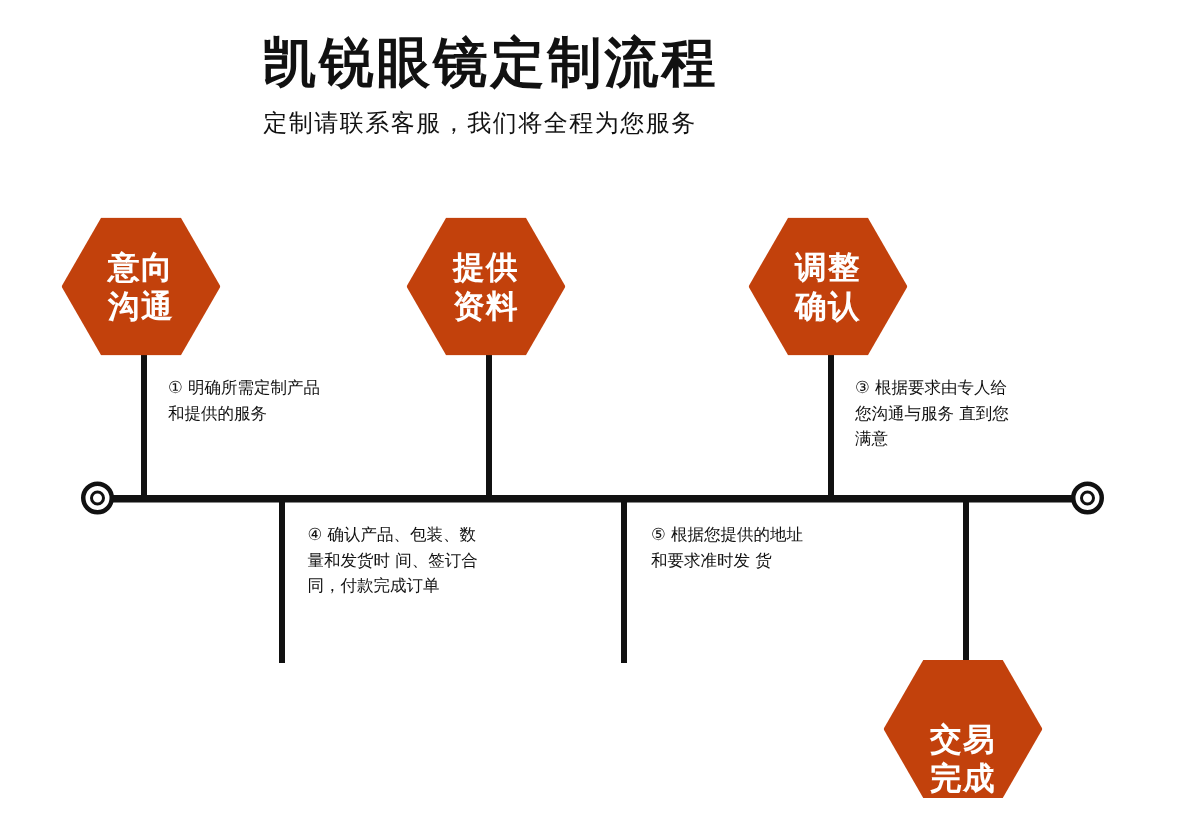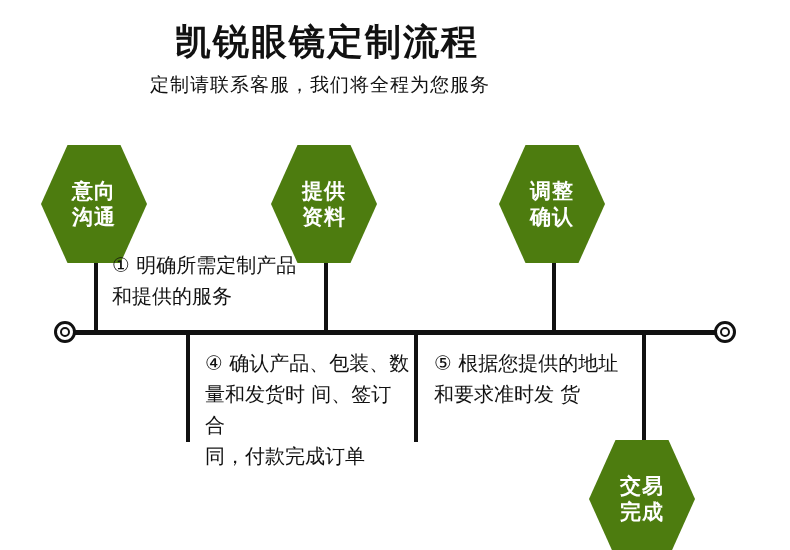--- a/index.html
+++ b/index.html
@@ -30,21 +30,21 @@
     font-weight: bold;
     color: #111111;
     letter-spacing: 2px;
   }
   .subtitle {
     position: absolute;
     left: 0;
     top: 72px;
     width: 640px;
     text-align: center;
-    font-size: 19px;
+    font-size: 16px;
     color: #111111;
     letter-spacing: 1px;
   }
 
   
   .axis {
     position: absolute;
     left: 62px;
     top: 330px;
     width: 670px;
@@ -79,42 +79,42 @@
   .stem {
     position: absolute;
     width: 4px;
     background: #111111;
   }
 
   
   .hex {
     position: absolute;
     width: 106px;
-    height: 118px;
-    background: #4d7c0f;
+    height: 92px;
+    background: #c2410c;
     -webkit-clip-path: polygon(25% 0%, 75% 0%, 100% 50%, 75% 100%, 25% 100%, 0% 50%);
     clip-path: polygon(25% 0%, 75% 0%, 100% 50%, 75% 100%, 25% 100%, 0% 50%);
     display: flex;
     align-items: center;
     justify-content: center;
   }
   .hex-label {
     color: #ffffff;
     font-size: 21px;
     font-weight: bold;
     line-height: 1.25;
     text-align: center;
     letter-spacing: 1px;
     white-space: pre-line;
   }
 
   
   .desc {
     position: absolute;
-    font-size: 20px;
+    font-size: 11px;
     line-height: 1.55;
     color: #111111;
     white-space: pre-line;
   }
 </style>
 </head>
 <body>
 
 <div id="root">
 
@@ -139,27 +139,30 @@
   </div>
   <div class="hex" style="left:271px; top:145px;">
     <span class="hex-label">提供
 资料</span>
   </div>
   <div class="hex" style="left:499px; top:145px;">
     <span class="hex-label">调整
 确认</span>
   </div>
 
-  <div class="hex" style="left:589px; top:440px;">
+  <div class="hex" style="left:589px; top:440px;align-items:flex-end;">
     <span class="hex-label">交易
 完成</span>
   </div>
 
   <div class="desc" style="left:112px; top:250px; width:200px;">① 明确所需定制产品
 和提供的服务</div>
+  <div class="desc" style="left:570px; top:250px; width:185px;">③ 根据要求由专人给
+您沟通与服务 直到您
+满意</div>
 
   <div class="desc" style="left:205px; top:348px; width:205px;">④ 确认产品、包装、数
 量和发货时 间、签订合
 同，付款完成订单</div>
   <div class="desc" style="left:434px; top:348px; width:200px;">⑤ 根据您提供的地址
 和要求准时发 货</div>
 
 </div>
 
 </body></html>

